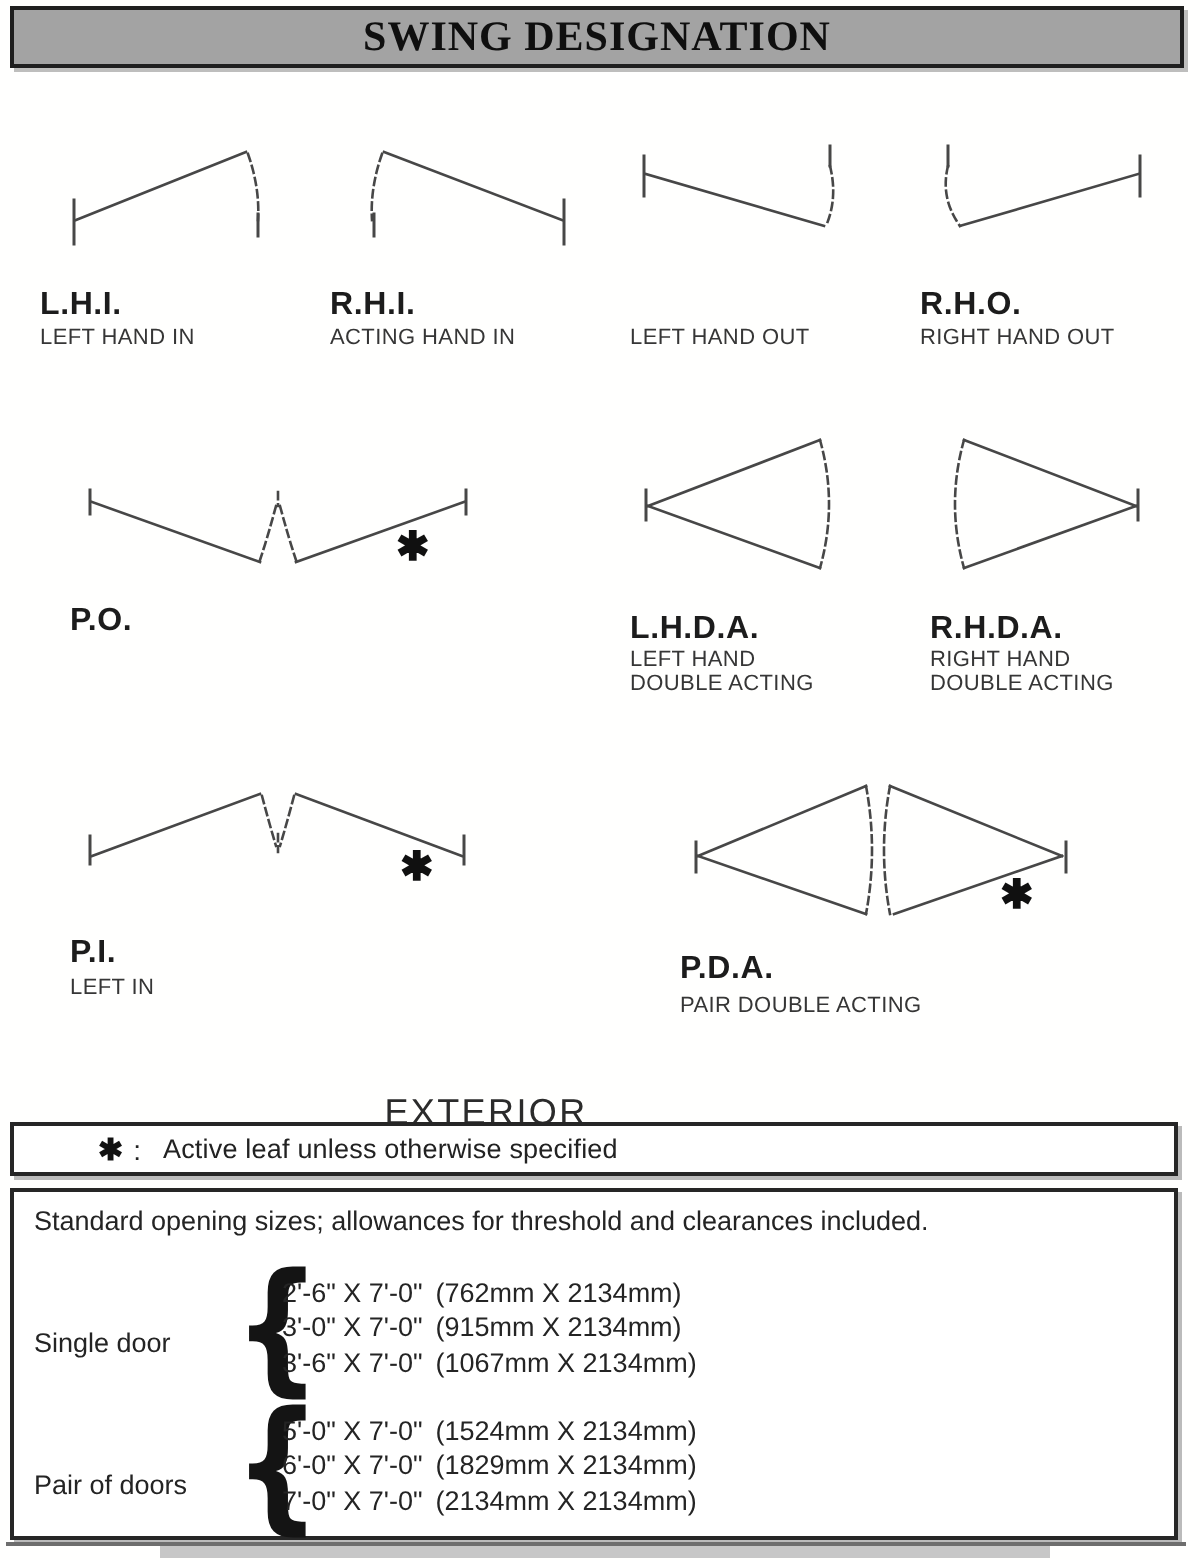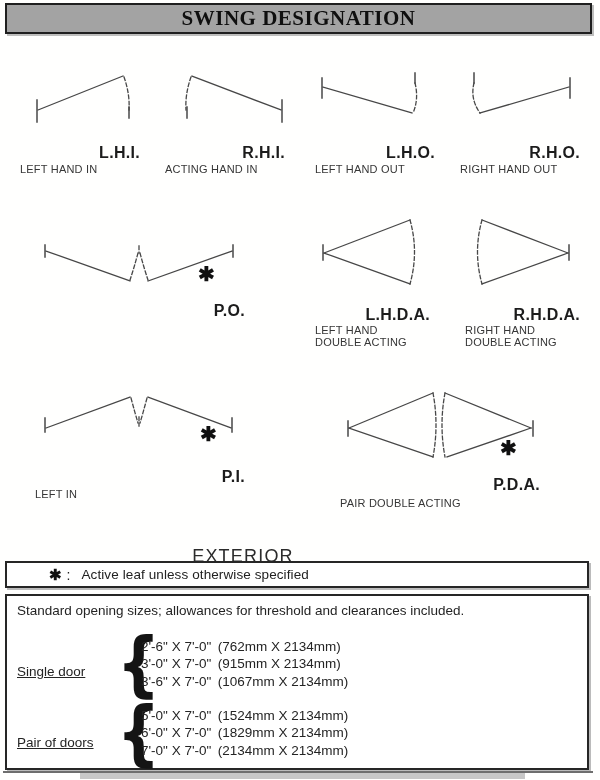--- a/index.html
+++ b/index.html
@@ -16,37 +16,37 @@
   .heading{position:absolute;text-align:center;font-size:18px;letter-spacing:1.2px;color:#2b2b2b;}
   #interior-heading{left:0;top:41px;width:556px;}
   #exterior-heading{left:0;top:530px;width:486px;margin-top:16px;}
 
   
   .diag{position:absolute;}
   .diag svg{position:absolute;left:0;top:0;overflow:visible;}
   .diag svg line,.diag svg path{stroke:#474747;stroke-width:1.3;fill:none;stroke-linecap:square;}
   .diag svg .tick{stroke-width:1.5;}
   .diag svg .dash{stroke-dasharray:3.6 2.6;}
-  .abbr{position:absolute;left:0;right:0;text-align:right;font-weight:bold;font-size:16px;
+  .abbr{position:absolute;left:0;right:0;text-align:left;font-weight:bold;font-size:16px;
         letter-spacing:.3px;color:#1c1c1c;white-space:nowrap;}
   .sub{position:absolute;left:0;right:0;text-align:left;font-size:11px;letter-spacing:.2px;
        color:#363636;white-space:nowrap;}
   .ast{position:absolute;font-size:20px;font-weight:bold;color:#101010;line-height:1;}
 
   
   .box{position:absolute;left:5px;width:580px;border:2px solid #262626;background:#fff;
        box-shadow:2px 2px 0 rgba(120,120,120,.5);}
   #note-box{top:561px;height:23px;display:flex;align-items:center;}
   #note-box .sym{margin-left:42px;font-size:15px;font-weight:bold;color:#111;}
   #note-box .colon{margin:0 11px 0 5px;font-size:14px;color:#222;}
   #note-box .txt{font-size:13.5px;color:#222;letter-spacing:.1px;text-align:center;}
 
   #size-box{top:594px;height:172px;}
   #size-box .intro{position:absolute;left:10px;top:7px;font-size:13.5px;color:#242424;white-space:nowrap;}
-  .grouplabel{position:absolute;left:10px;font-size:13.5px;color:#242424;white-space:nowrap;text-decoration:underline;}
+  .grouplabel{position:absolute;left:10px;font-size:13.5px;color:#242424;white-space:nowrap;}
   .brace{position:absolute;left:106px;font-family:"DejaVu Sans",sans-serif;font-weight:bold;
          font-size:72px;line-height:72px;color:#141414;transform:scaleX(.85);}
   .rows{position:absolute;left:134px;font-size:13.5px;line-height:17.3px;color:#242424;white-space:nowrap;}
   .imp{display:inline-block;width:73px;}
   .met{display:inline-block;}
 
   
   #bottom-shadow{position:absolute;left:3px;top:771px;width:590px;height:2px;background:#6e6e6e;}
   #bottom-band{position:absolute;left:80px;top:773px;width:445px;height:6px;background:#c7c7c7;}
 </style>
@@ -82,21 +82,20 @@
     <div class="sub" style="top:93px">ACTING HAND IN</div>
   </div>
 
   <div class="diag" style="left:315px;top:70px;width:120px;height:110px">
     <svg width="120" height="58" viewBox="0 0 120 58">
       <line class="tick" x1="7" y1="8" x2="7" y2="28"></line>
       <line x1="8" y1="17" x2="97" y2="43"></line>
       <line class="tick" x1="100" y1="3" x2="100" y2="13"></line>
       <path class="dash" d="M100,13 Q104,29 98,43"></path>
     </svg>
-    <div class="abbr" style="top:74px">L.H.O.</div>
     <div class="sub" style="top:93px">LEFT HAND OUT</div>
   </div>
 
   <div class="diag" style="left:460px;top:70px;width:120px;height:110px">
     <svg width="120" height="58" viewBox="0 0 120 58">
       <line class="tick" x1="110" y1="8" x2="110" y2="28"></line>
       <line x1="109" y1="17" x2="20" y2="43"></line>
       <line class="tick" x1="14" y1="3" x2="14" y2="13"></line>
       <path class="dash" d="M14,13 Q10,29 20,43"></path>
     </svg>

